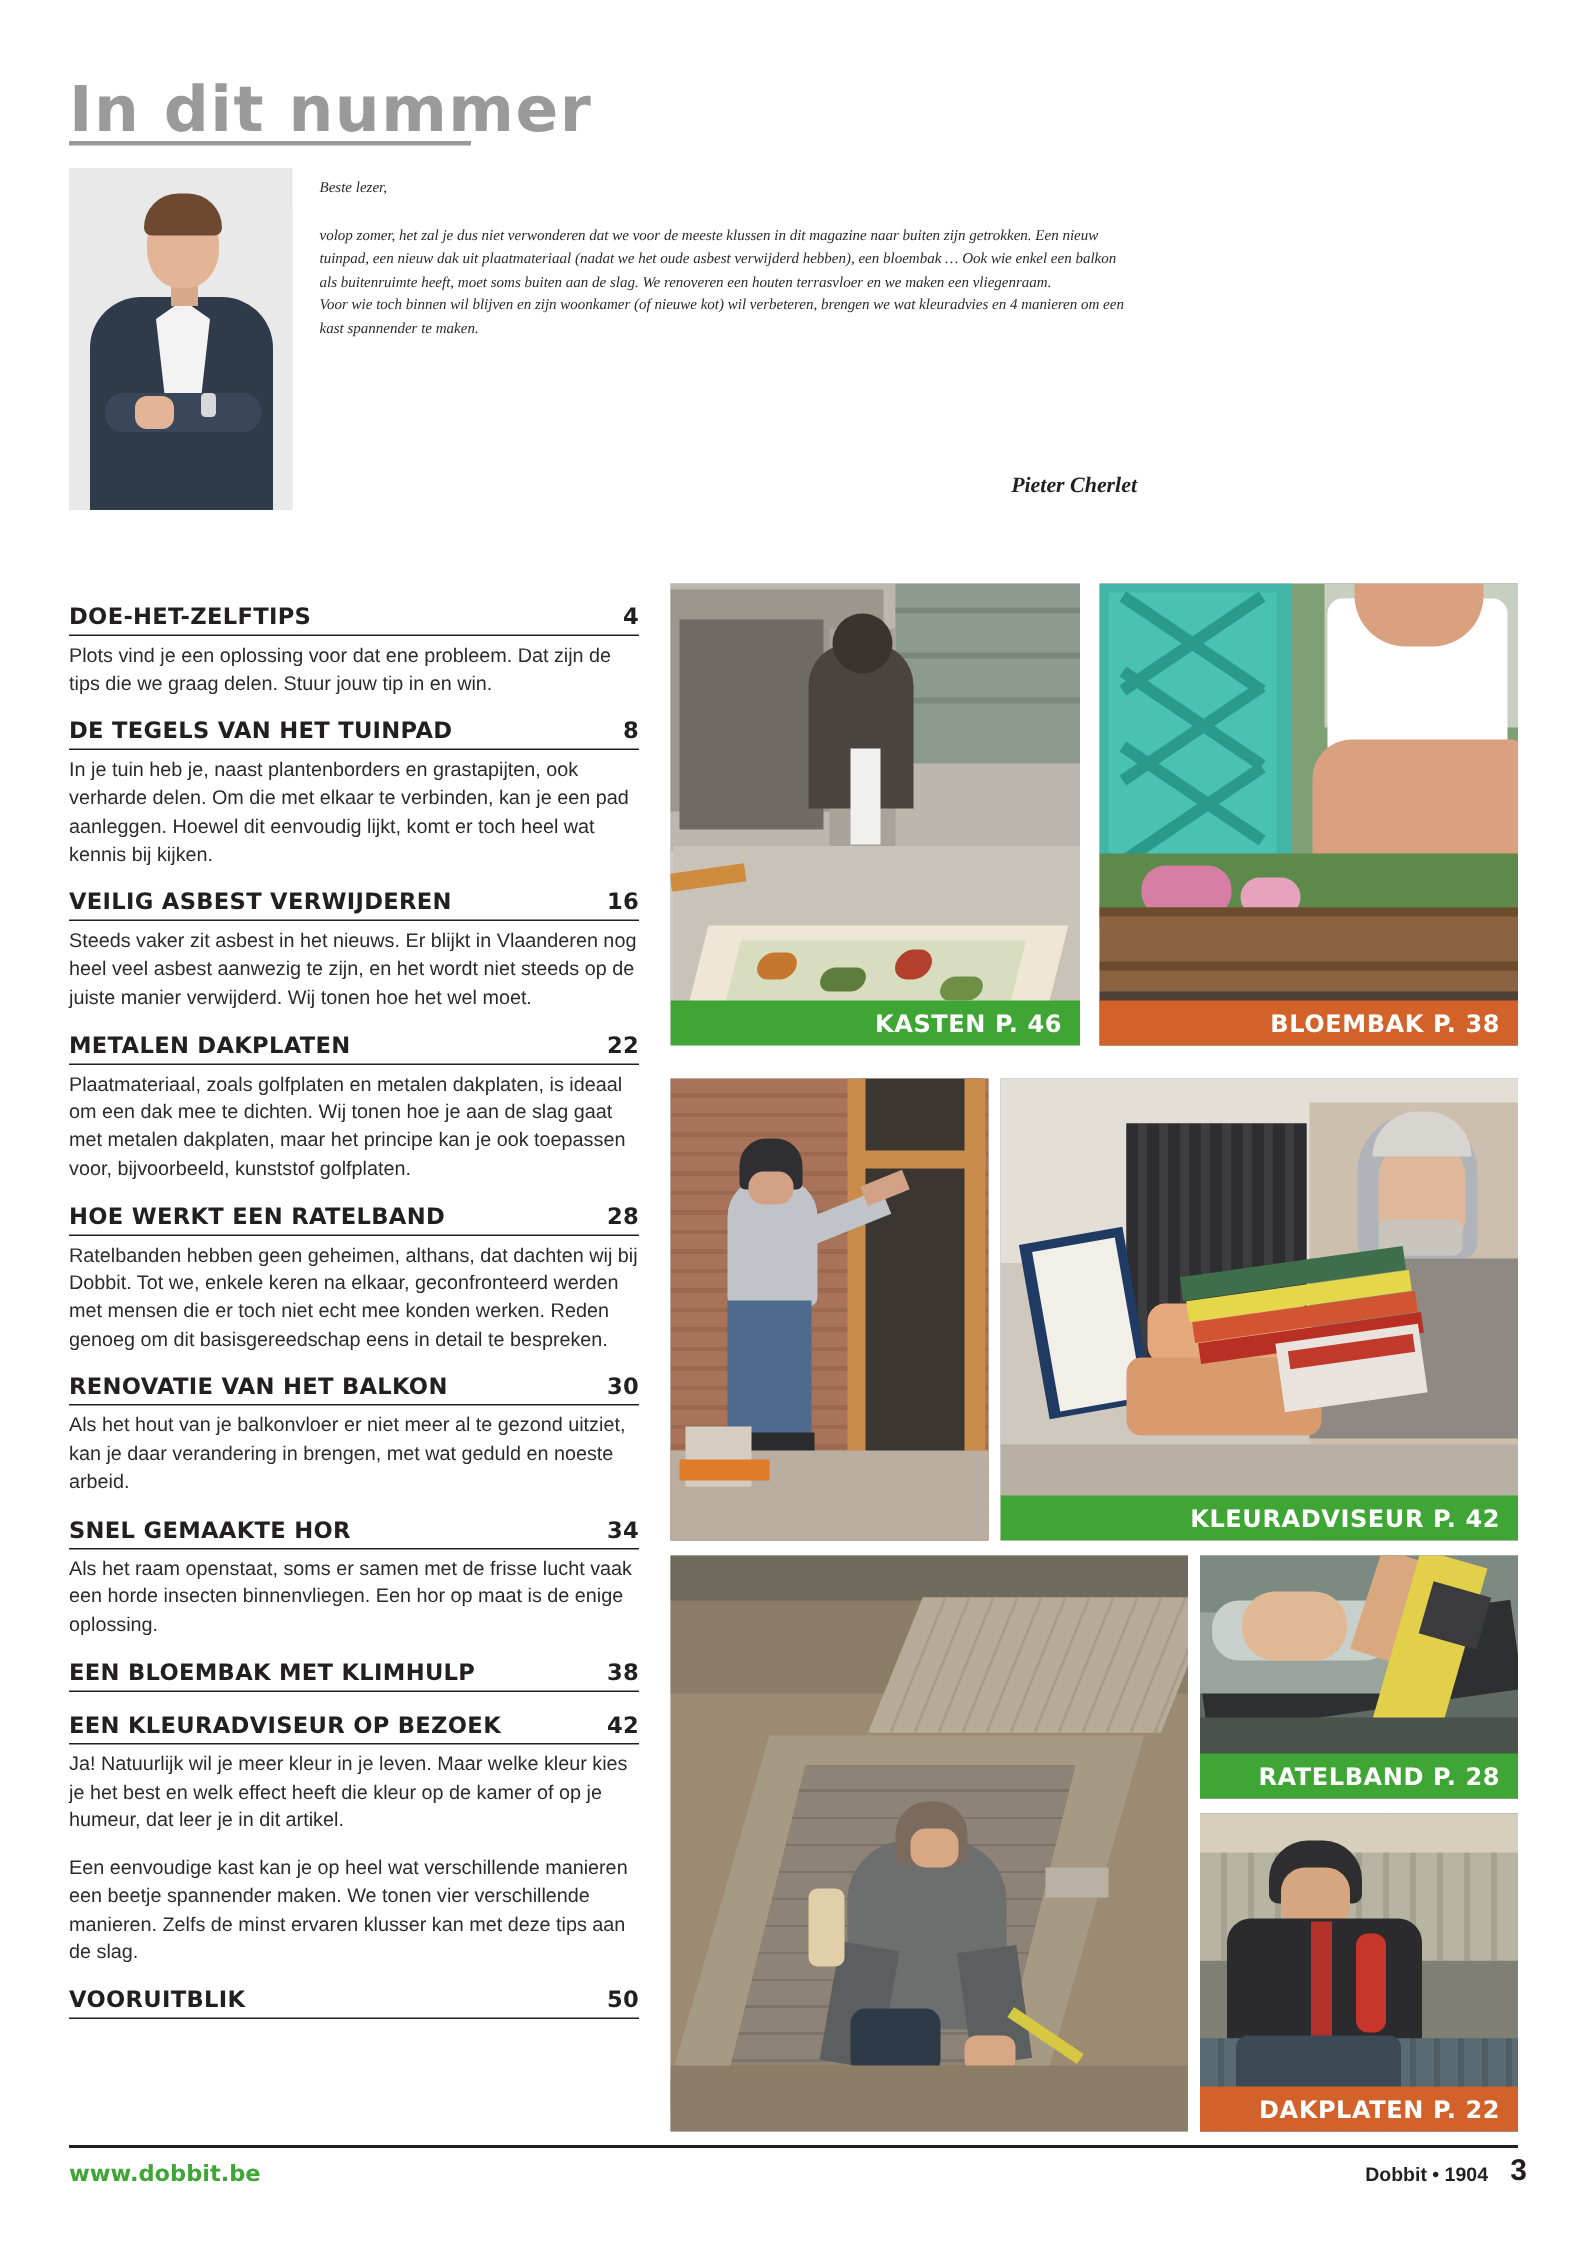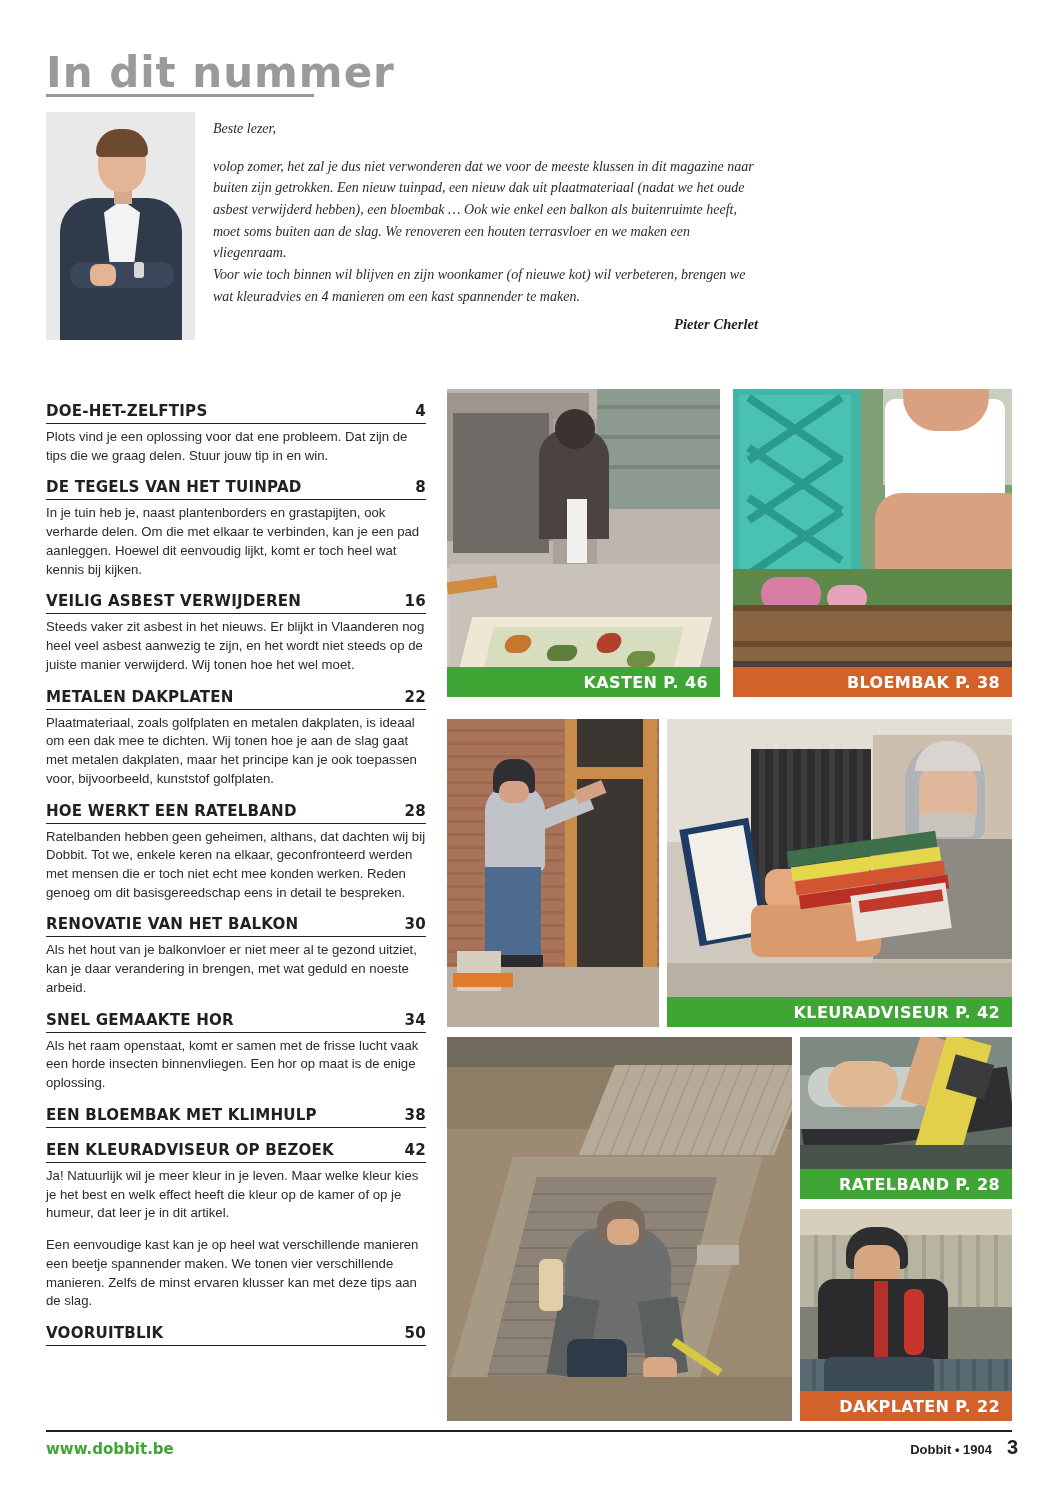--- a/index.html
+++ b/index.html
@@ -70,21 +70,21 @@
   }
   .ph-hand { position:absolute; left:44px; top:152px; width:26px; height:22px; background:#e3b596; border-radius: 8px; }
   .ph-watch { position:absolute; left:88px; top:150px; width:10px; height:16px; background:#d8d8d8; border-radius:3px; }
 
   .editorial {
     position: absolute;
     left: 213px; top: 118px;
     width: 545px;
     font-family: "Liberation Serif", serif;
     font-style: italic;
-    font-size: 14px;
+    font-size: 10px;
     line-height: 1.55;
     color: #2b2b2b;
   }
   .editorial p { margin: 0 0 16px 0; }
   .editorial p.tight { margin-bottom: 0; }
   .signature {
     position: absolute;
     left: 213px; top: 316px;
     width: 545px;
     text-align: right;
@@ -261,21 +261,21 @@
       </div>
       <div class="toc-desc">Als het hout van je balkonvloer er niet meer al te gezond uitziet, kan je daar verandering in brengen, met wat geduld en noeste arbeid.</div>
     </div>
 
     <div class="toc-entry">
       <div class="toc-head">
         <span class="toc-title">SNEL GEMAAKTE HOR</span>
         <span class="toc-dots"></span>
         <span class="toc-page">34</span>
       </div>
-      <div class="toc-desc">Als het raam openstaat, komt er samen met de frisse lucht vaak een horde insecten binnenvliegen. Een hor op maat is de enige oplossing.</div>
+      <div class="toc-desc">Als het raam openstaat, soms er samen met de frisse lucht vaak een horde insecten binnenvliegen. Een hor op maat is de enige oplossing.</div>
     </div>
 
     <div class="toc-entry">
       <div class="toc-head">
         <span class="toc-title">EEN BLOEMBAK MET KLIMHULP</span>
         <span class="toc-dots"></span>
         <span class="toc-page">38</span>
       </div>
     </div>
 

